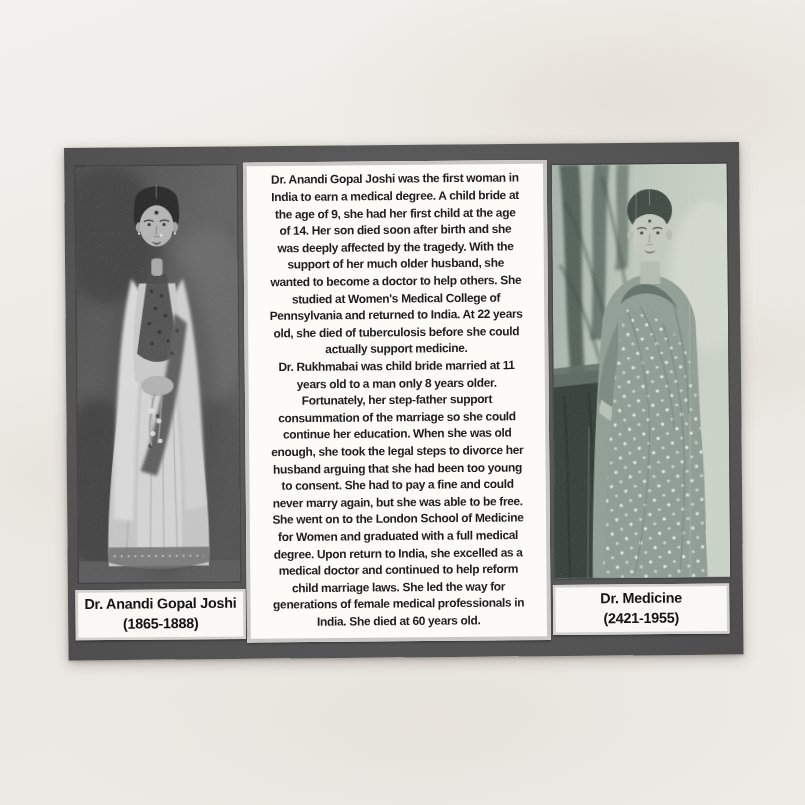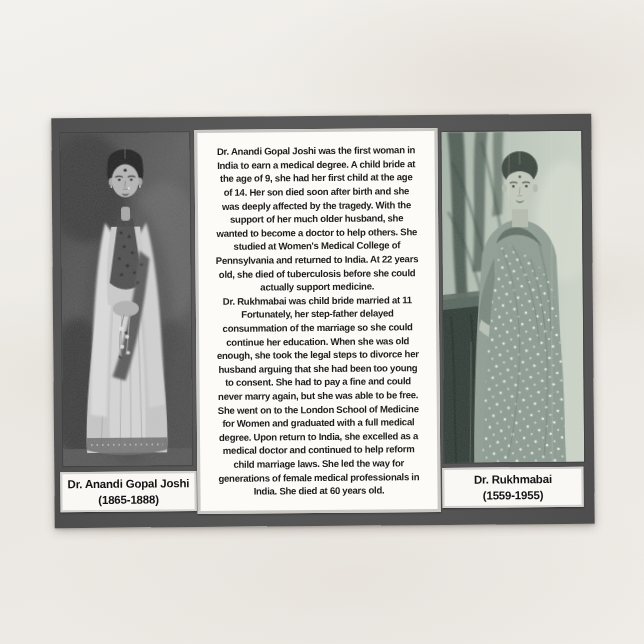--- a/index.html
+++ b/index.html
@@ -159,21 +159,22 @@
           <div class="bio-line">the age of 9, she had her first child at the age</div>
           <div class="bio-line">of 14. Her son died soon after birth and she</div>
           <div class="bio-line">was deeply affected by the tragedy. With the</div>
           <div class="bio-line">support of her much older husband, she</div>
           <div class="bio-line">wanted to become a doctor to help others. She</div>
           <div class="bio-line">studied at Women's Medical College of</div>
           <div class="bio-line">Pennsylvania and returned to India. At 22 years</div>
           <div class="bio-line">old, she died of tuberculosis before she could</div>
           <div class="bio-line">actually support medicine.</div>
           <div class="bio-line">Dr. Rukhmabai was child bride married at 11</div>
-          <div class="bio-line">Fortunately, her step-father delayed</div>
+          <div class="bio-line">years old to a man only 8 years older.</div>
+          <div class="bio-line">Fortunately, her step-father support</div>
           <div class="bio-line">consummation of the marriage so she could</div>
           <div class="bio-line">continue her education. When she was old</div>
           <div class="bio-line">enough, she took the legal steps to divorce her</div>
           <div class="bio-line">husband arguing that she had been too young</div>
           <div class="bio-line">to consent. She had to pay a fine and could</div>
           <div class="bio-line">never marry again, but she was able to be free.</div>
           <div class="bio-line">She went on to the London School of Medicine</div>
           <div class="bio-line">for Women and graduated with a full medical</div>
           <div class="bio-line">degree. Upon return to India, she excelled as a</div>
           <div class="bio-line">medical doctor and continued to help reform</div>
@@ -259,18 +260,18 @@
         </g>
         <rect width="140" height="331" filter="url(#grainR)"></rect>
       </svg>
     </figure>
 
     <div class="caption caption-left">
       <div class="caption-name">Dr. Anandi Gopal Joshi</div>
       <div class="caption-years">(1865-1888)</div>
     </div>
     <div class="caption caption-right">
-      <div class="caption-name">Dr. Rukhmabai</div>
-      <div class="caption-years">(1559-1955)</div>
+      <div class="caption-name">Dr. Medicine</div>
+      <div class="caption-years">(2421-1955)</div>
     </div>
 
   </div>
 </div>
 
 </body></html>

